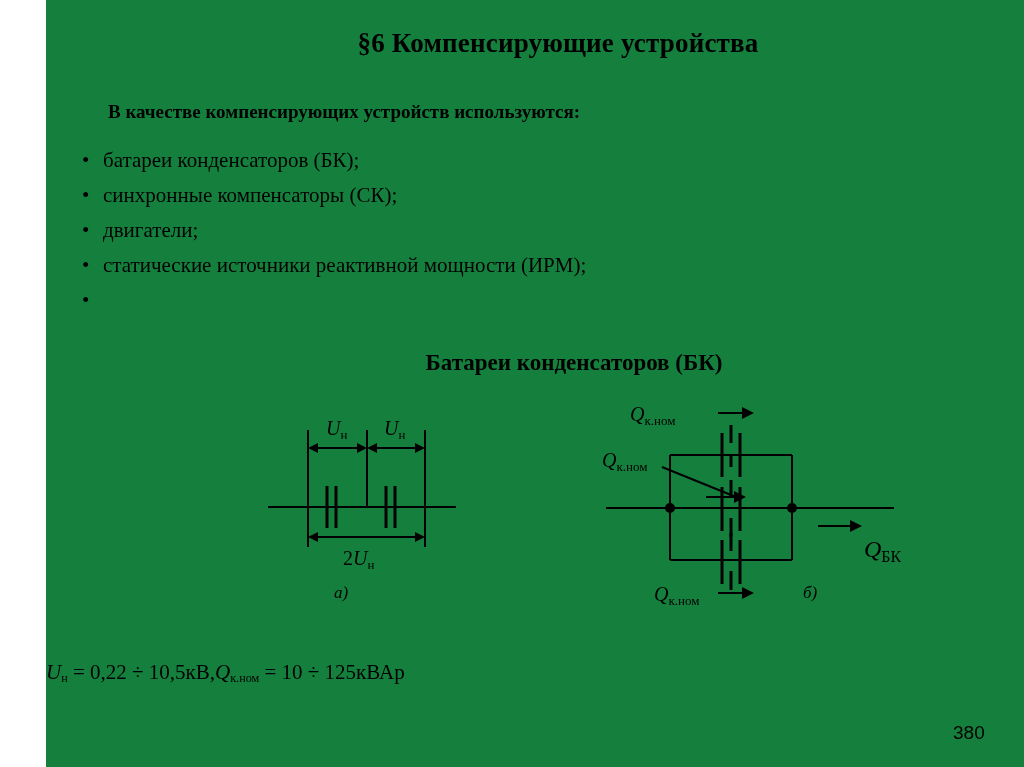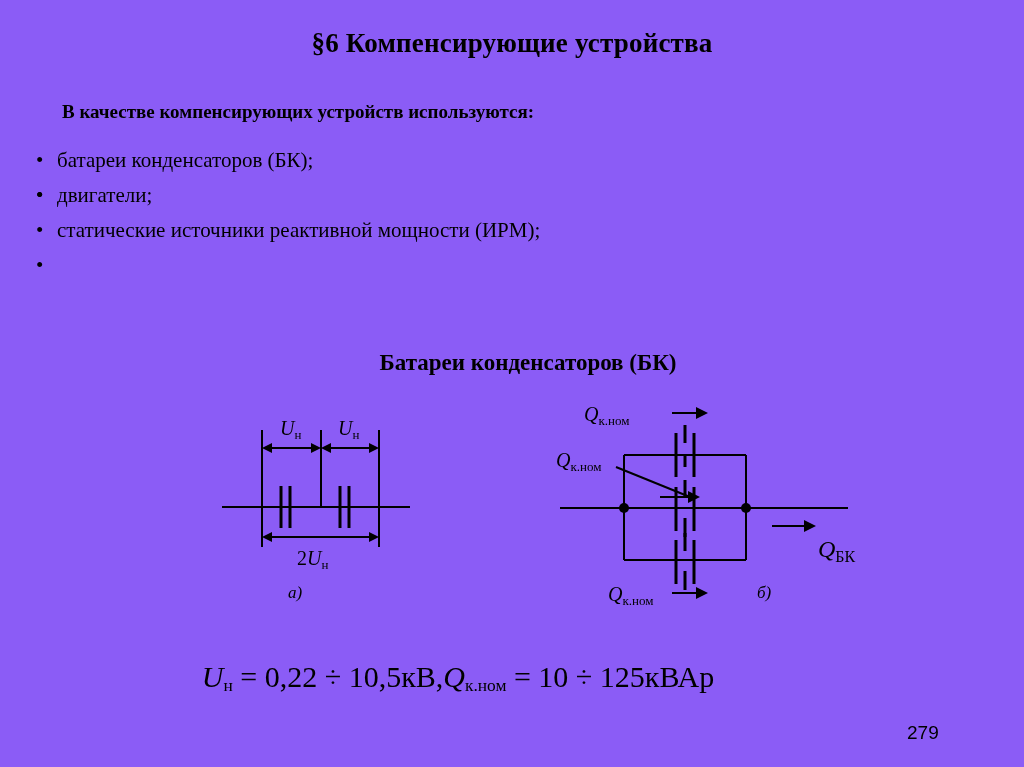--- a/index.html
+++ b/index.html
@@ -12,21 +12,22 @@
     height: 767px;
     position: relative;
     overflow: hidden;
     font-family: "Liberation Serif", "DejaVu Serif", serif;
     color: #000000;
   }
 
   .slide {
     position: absolute;
     inset: 0;
-    background: #8b5cf6;
+    background: #15803d;
+    margin-left: 46px;
   }
 
   
   #slide-title {
     position: absolute;
     top: 28px;
     left: 0;
     width: 1024px;
     text-align: center;
     font-size: 27px;
@@ -87,22 +88,22 @@
     height: 245px;
   }
   #figures svg { display: block; }
 
   
   #formula {
     position: absolute;
     top: 660px;
     left: 0;
     width: 916px;
-    text-align: center;
-    font-size: 30px;
+    text-align: left;
+    font-size: 21px;
     white-space: nowrap;
   }
   #formula .ital { font-style: italic; }
   #formula sub {
     font-size: 0.58em;
     font-style: normal;
     vertical-align: -0.22em;
     letter-spacing: 0;
   }
 
@@ -129,20 +130,21 @@
 
   <div id="intro-line">В качестве компенсирующих устройств используются:</div>
 
   <ul id="device-list">
     <li>
       <span class="bullet-dot">•</span>
       <span>батареи конденсаторов (БК);</span>
     </li>
     <li>
       <span class="bullet-dot">•</span>
+      <span>синхронные компенсаторы (СК);</span>
     </li>
     <li>
       <span class="bullet-dot">•</span>
       <span>двигатели;</span>
     </li>
     <li>
       <span class="bullet-dot">•</span>
       <span>статические источники реактивной мощности (ИРМ);</span>
     </li>
     <li>
@@ -269,15 +271,15 @@
       </text>
       <text class="svg-cap" x="757" y="213">б)</text>
     </svg>
 
   </div>
 
   <div id="formula">
     <span class="ital">U</span><sub>н</sub><span> = 0,22 ÷ 10,5кВ,</span><span class="ital">Q</span><sub>к.ном</sub><span> = 10 ÷ 125кВАр</span>
   </div>
 
-  <div id="page-number">279</div>
+  <div id="page-number">380</div>
 
 </div>
 
 </body></html>

